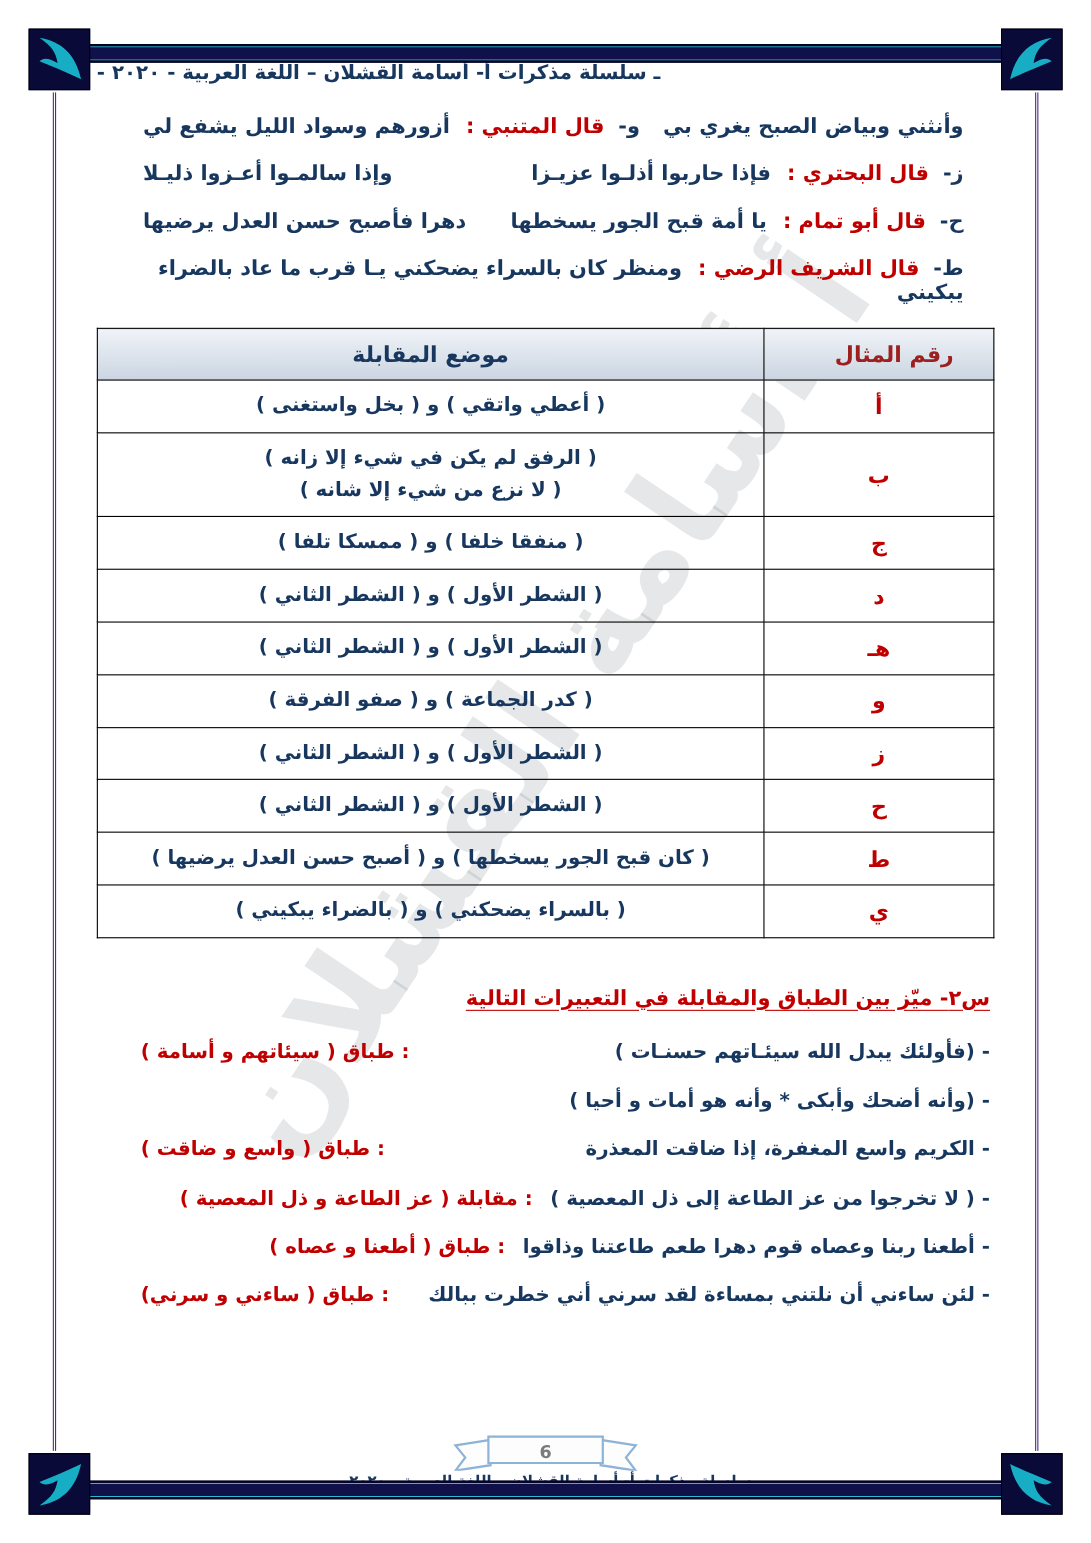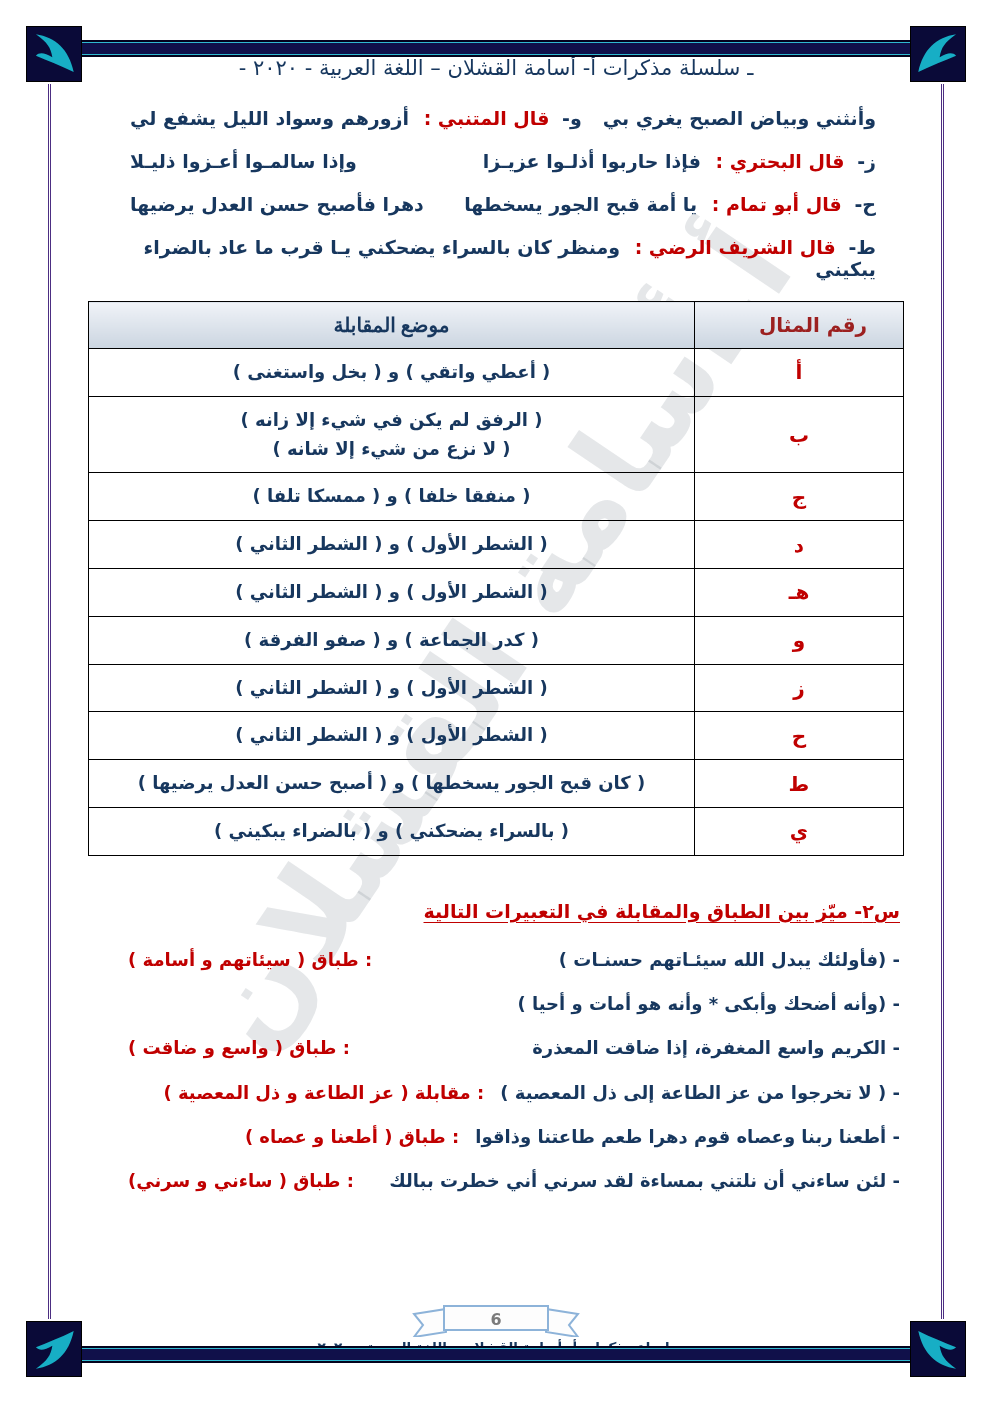--- a/index.html
+++ b/index.html
@@ -21,32 +21,32 @@
   .corner.bl{bottom:26px;left:26px;transform:scaleY(-1)}
   .corner.br{bottom:26px;right:26px;transform:scale(-1,-1)}
   .sideline{position:absolute;top:84px;bottom:84px;width:0;border-left:3px double #4c2e82;z-index:1;}
   .sideline.left{left:48px}.sideline.right{right:48px}
   
   .watermark{position:absolute;left:50%;top:640px;transform:translate(-50%,-50%) rotate(-56deg);
              font-size:118px;font-weight:bold;white-space:nowrap;
              color:rgba(100,110,125,0.17);z-index:0;pointer-events:none;}
   
   .content{position:absolute;inset:0;padding:56px 88px 0;z-index:1;}
-  .page-title{text-align:center;font-weight:normal;font-size:21px;}
+  .page-title{text-align:left;font-weight:bold;font-size:18px;}
   .quotes{margin:27px 28px 0 42px;}
   .quote{display:flex;justify-content:space-between;align-items:baseline;
          font-weight:bold;font-size:19px;margin-bottom:21px;}
   .q-author{color:#c00000;margin:0 6px;}
   .q-first{margin-right:2px;}
   
   table.cmp{width:100%;border-collapse:collapse;margin-top:8px;}
   .cmp th,.cmp td{border:1.5px solid #000;}
   .cmp th{padding:11px 6px;font-size:20px;background:linear-gradient(#f0f3f8,#cbd5e1);}
   .cmp th.ex-h{width:168px;color:#9c2020;padding-left:34px;}
-  .cmp th.pos-h{color:#17375e;font-family:Liberation Serif, serif;}
+  .cmp th.pos-h{color:#17375e;}
   .cmp td{padding:9px 6px;text-align:center;font-weight:bold;}
   .cmp td.ex{color:#c00000;font-size:20px;}
   .cmp td.pos{color:#17375e;font-size:18px;white-space:pre-line;line-height:1.6;}
   
   .q-heading{margin:44px 4px 0;color:#c00000;font-weight:bold;font-size:19px;
              text-decoration:underline;text-underline-offset:4px;}
   .items{margin:26px 4px 0 40px;}
   .item{display:flex;gap:16px;align-items:baseline;font-weight:bold;font-size:18px;
         margin-bottom:20px;line-height:1.35;}
   .item.spread{justify-content:space-between;}

